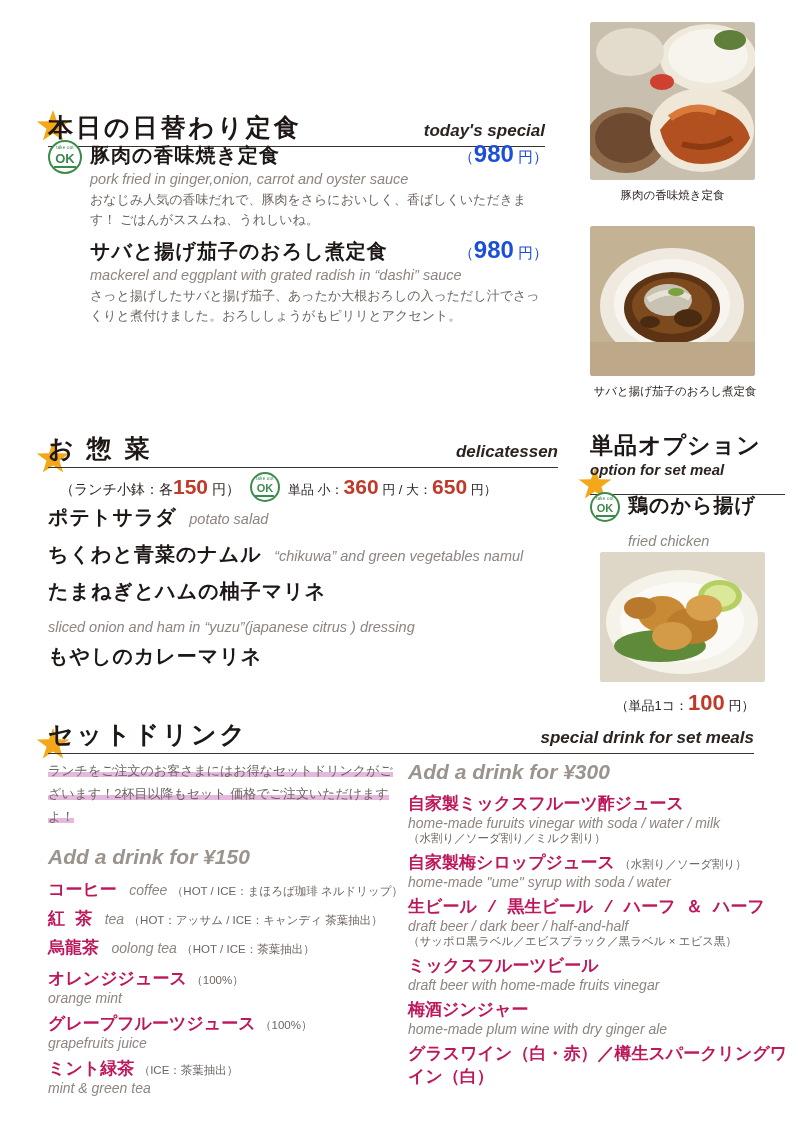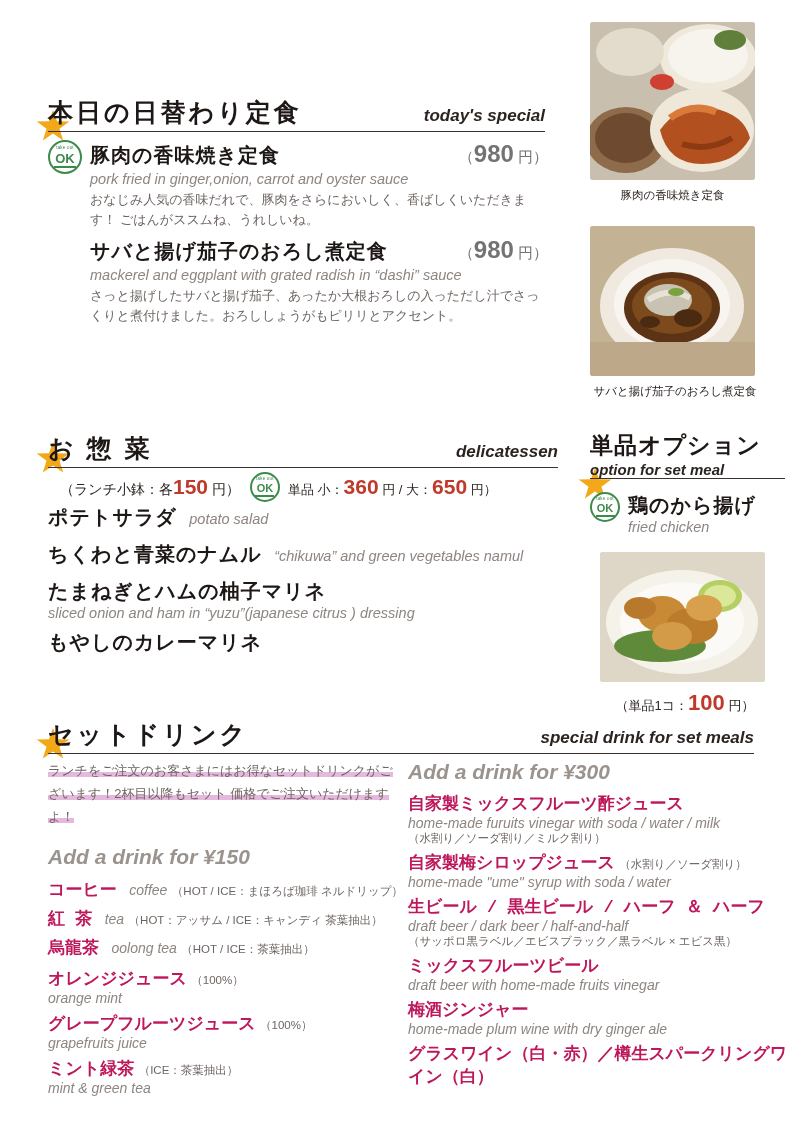--- a/index.html
+++ b/index.html
@@ -48,29 +48,30 @@
   .jp-name {
     font-size: 20px;
     font-weight: bold;
     letter-spacing: 1px;
     color: #1d1715;
   }
   .en-name {
     font-style: italic;
     font-size: 14.5px;
     color: #8d8580;
+    margin-top: 14px;
   }
   .desc {
     font-size: 13px;
     color: #6d6561;
     line-height: 1.5;
   }
   .price {
     font-size: 15px;
-    color: #737373;
+    color: #1d4ed8;
     white-space: nowrap;
   }
   .price b { font-size: 24px; font-weight: bold; }
 
   
   .okbadge {
     width: 34px; height: 34px;
     border-radius: 50%;
     background: #ffffff;
     border: 2px solid #3d8b4b;
@@ -94,21 +95,21 @@
   }
   .cap {
     position: absolute;
     font-size: 11.5px;
     color: #2b2421;
     text-align: center;
     width: 100%;
   }
 
   
-  #today-head { left: 48px; top: 96px; width: 497px; }
+  #today-head { left: 48px; top: 111px; width: 497px; }
   #star1 { left: 36px; top: 110px; }
 
   .today-item { position: absolute; left: 48px; width: 500px; }
 
   #soza-head { left: 48px; top: 432px; width: 510px; }
   #star2 { left: 36px; top: 442px; }
   #star3 { left: 578px; top: 468px; }
 
   #drink-head { left: 48px; top: 718px; width: 706px; gap: 12px; }
   #star4 { left: 36px; top: 728px; }
@@ -232,21 +233,21 @@
     <div class="en-name">sliced onion and ham in “yuzu”(japanese citrus ) dressing</div>
   </div>
   <div>
     <div class="jp-name">もやしのカレーマリネ</div>
   </div>
 </div>
 
 <div class="star" id="star3"></div>
 <div style="position:absolute; left:590px; top:430px; width:195px;">
   <div class="sect-title" style="font-size:23px; letter-spacing:1px;">単品オプション</div>
-  <div style="font-style:italic; font-weight:bold; font-size:15px; color:#2b2421; border-bottom:1px solid #3a3230; padding-bottom:0;">option for set meal</div>
+  <div style="font-style:italic; font-weight:bold; font-size:15px; color:#2b2421; border-bottom:1px solid #3a3230; padding-bottom:16px;">option for set meal</div>
 </div>
 
 <div style="position:absolute; left:590px; top:492px; display:flex; align-items:flex-start;">
   <div class="okbadge" style="width:30px; height:30px;">
     <span class="t">take out</span>
     <span class="o" style="font-size:11px;">OK</span>
     <span class="bar" style="width:19px;"></span>
   </div>
   <div style="margin-left:8px;">
     <div class="jp-name">鶏のから揚げ</div>

